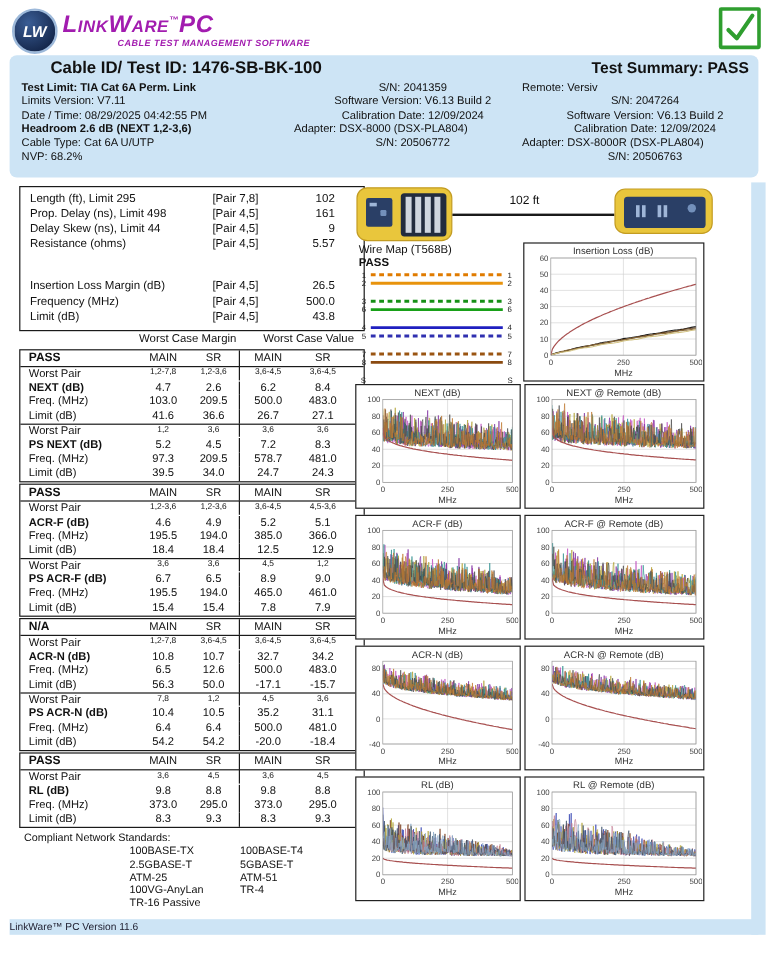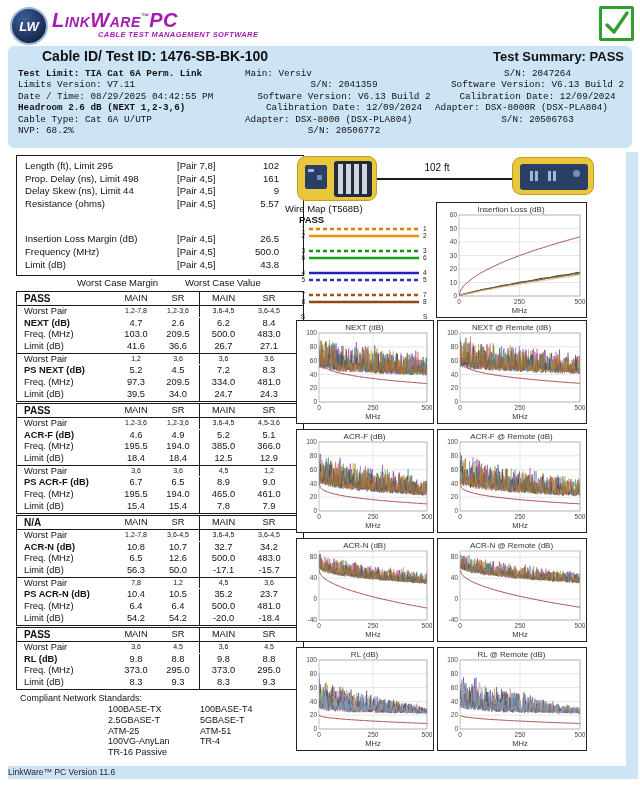--- a/index.html
+++ b/index.html
@@ -12,37 +12,37 @@
   .brand{position:absolute;left:52px;top:6px;color:#a21caf;}
   .brand-line{font-weight:bold;font-style:italic;font-size:20px;font-variant:small-caps;letter-spacing:.5px;line-height:22px;}
   .brand-line .tm{font-size:8px;vertical-align:super;font-variant:normal;}
   .tagline{font-size:7.5px;font-weight:bold;font-style:italic;letter-spacing:.4px;margin-top:-1px;padding-left:46px;}
   .checkbox{position:absolute;left:599px;top:6px;width:35px;height:35px;background:#fff;
     border:3px solid #2f9e2f;border-radius:2px;box-sizing:border-box;}
   
   .info{position:absolute;left:8px;top:46px;width:624px;height:102px;background:#cde4f5;border-radius:6px;}
   .info-title{position:absolute;left:10px;top:2px;font-size:14px;font-weight:bold;margin-left:24px;}
   .summary{position:absolute;right:8px;top:3px;font-size:13px;font-weight:bold;}
-  .col{position:absolute;top:22px;font-family:Liberation Mono, monospace;}
+  .col{position:absolute;top:22px;}
   .colL{left:10px;width:225px;}
   .colM{left:237px;width:188px;}
   .colR{left:427px;width:195px;}
   .info-line{font-size:9.3px;line-height:11.4px;white-space:nowrap;}
   .info-line.b{font-weight:bold;}
   .info-line.ind{padding-left:10px;text-align:center;}
   
   .measbox{position:absolute;left:16px;top:155px;width:288px;height:121px;border:1.5px solid #1a1a1a;
     box-sizing:border-box;padding:4px 8px;}
   .mrow{display:flex;height:12.6px;line-height:12.6px;font-size:9.6px;}
   .mname{width:152px;}
   .mpair{width:62px;}
   .mval{width:40px;text-align:right;}
   .mspacer{height:23px;}
   
-  .wc-label{position:absolute;top:277px;font-size:9.5px;text-align:left;}
+  .wc-label{position:absolute;top:277px;font-size:9.5px;text-align:right;}
   .wc1{left:77px;width:120px;} .wc2{left:185px;width:110px;}
   
   .ttable{position:absolute;left:16px;width:288px;border:1.5px solid #1a1a1a;box-sizing:border-box;background:#fff;}
   .trow{display:grid;grid-template-columns:92px 42px 42px 48px 44px;height:11.7px;line-height:11.7px;padding-left:6px;}
   .trow.thead{height:13px;line-height:13px;border-bottom:1px solid #1a1a1a;}
   .trow.gsep{border-top:1px solid #1a1a1a;}
   .tcell{font-size:9.3px;overflow:hidden;white-space:nowrap;}
   .tlabel{text-align:left;padding-left:1px;}
   .tval{text-align:center;}
   .tcell.vdiv{border-left:1px solid #1a1a1a;}
@@ -61,21 +61,21 @@
   .devA .scr u{position:absolute;left:12px;top:10px;width:5px;height:5px;background:#7390bb;border-radius:1px;}
   .devA .pan{position:absolute;left:36px;top:4px;width:38px;height:36px;background:#222c3e;border-radius:3px;}
   .devA .pan span{position:absolute;top:3px;width:5px;height:30px;background:#cfd6df;}
   .devB{left:512px;top:157px;width:82px;height:38px;}
   .devB .scr{position:absolute;left:7px;top:6px;width:68px;height:26px;background:#2a3f66;border-radius:3px;}
   .devB .scr i{position:absolute;top:7px;width:3px;height:10px;background:#9fb6d8;}
   .devB .scr u{position:absolute;right:8px;top:6px;width:7px;height:7px;background:#7390bb;border-radius:50%;}
   .linkline{position:absolute;left:377px;top:178px;width:135px;height:2px;background:#1a1a1a;}
   .linklabel{position:absolute;left:407px;top:162px;width:60px;text-align:center;font-size:10px;}
   
-  .wm-title{position:absolute;left:285px;top:203px;font-size:9.5px;}
+  .wm-title{position:absolute;left:299px;top:203px;font-size:9.5px;}
   .wm-status{position:absolute;left:299px;top:214px;font-size:9.5px;font-weight:bold;}
   .wm-svg{position:absolute;left:295px;top:224px;}
   
   .chart{position:absolute;border:1.5px solid #222;box-sizing:border-box;background:#fff;}
   
   .rstrip{position:absolute;left:626px;top:152px;width:12px;height:627px;background:#cde4f5;}
   .footerbar{position:absolute;left:8px;top:766px;width:624px;height:13px;background:#cde4f5;
     font-size:8.5px;line-height:13px;text-align:left;padding-right:6px;box-sizing:border-box;color:#223;}
 </style>
 </head>
@@ -101,28 +101,28 @@
     <div class="summary">Test Summary: PASS</div>
     <div class="col colL">
         <div class="info-line b">Test Limit: TIA Cat 6A Perm. Link</div>
         <div class="info-line">Limits Version: V7.11</div>
         <div class="info-line">Date / Time: 08/29/2025  04:42:55 PM</div>
         <div class="info-line b">Headroom 2.6 dB (NEXT 1,2-3,6)</div>
         <div class="info-line">Cable Type: Cat 6A U/UTP</div>
         <div class="info-line">NVP: 68.2%</div>
       </div>
     <div class="col colM">
-        <div class="info-line">Main: Versiv</div>
         <div class="info-line ind">S/N: 2041359</div>
         <div class="info-line ind">Software Version: V6.13 Build 2</div>
         <div class="info-line ind">Calibration Date: 12/09/2024</div>
         <div class="info-line">Adapter: DSX-8000 (DSX-PLA804)</div>
         <div class="info-line ind">S/N: 20506772</div>
       </div>
     <div class="col colR">
+        <div class="info-line">Remote: Versiv</div>
         <div class="info-line ind">S/N: 2047264</div>
         <div class="info-line ind">Software Version: V6.13 Build 2</div>
         <div class="info-line ind">Calibration Date: 12/09/2024</div>
         <div class="info-line">Adapter: DSX-8000R (DSX-PLA804)</div>
         <div class="info-line ind">S/N: 20506763</div>
       </div>
   </div>
 
   <div class="measbox" id="measbox">
       <div class="mrow">
@@ -213,21 +213,21 @@
         <span class="tcell tlabel b">PS NEXT (dB)</span>
         <span class="tcell tval">5.2</span>
         <span class="tcell tval">4.5</span>
         <span class="tcell tval vdiv">7.2</span>
         <span class="tcell tval">8.3</span>
       </div>
       <div class="trow">
         <span class="tcell tlabel">Freq. (MHz)</span>
         <span class="tcell tval">97.3</span>
         <span class="tcell tval">209.5</span>
-        <span class="tcell tval vdiv">334.0</span>
+        <span class="tcell tval vdiv">578.7</span>
         <span class="tcell tval">481.0</span>
       </div>
       <div class="trow">
         <span class="tcell tlabel">Limit (dB)</span>
         <span class="tcell tval">39.5</span>
         <span class="tcell tval">34.0</span>
         <span class="tcell tval vdiv">24.7</span>
         <span class="tcell tval">24.3</span>
       </div>
     </div>
@@ -337,21 +337,21 @@
         <span class="tcell tval sm">7,8</span>
         <span class="tcell tval sm">1,2</span>
         <span class="tcell tval sm vdiv">4,5</span>
         <span class="tcell tval sm">3,6</span>
       </div>
       <div class="trow">
         <span class="tcell tlabel b">PS ACR-N (dB)</span>
         <span class="tcell tval">10.4</span>
         <span class="tcell tval">10.5</span>
         <span class="tcell tval vdiv">35.2</span>
-        <span class="tcell tval">23.7</span>
+        <span class="tcell tval">31.1</span>
       </div>
       <div class="trow">
         <span class="tcell tlabel">Freq. (MHz)</span>
         <span class="tcell tval">6.4</span>
         <span class="tcell tval">6.4</span>
         <span class="tcell tval vdiv">500.0</span>
         <span class="tcell tval">481.0</span>
       </div>
       <div class="trow">
         <span class="tcell tlabel">Limit (dB)</span>

